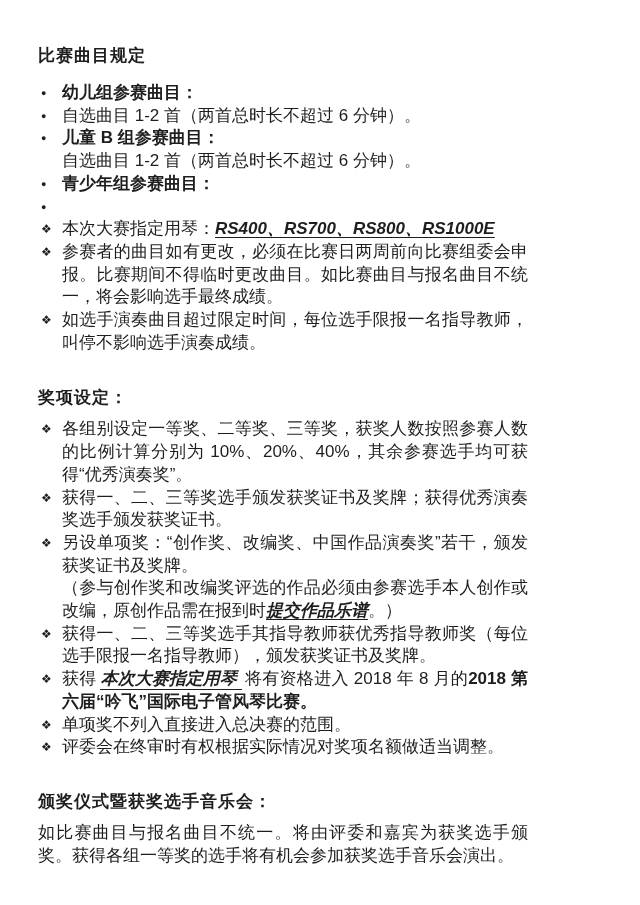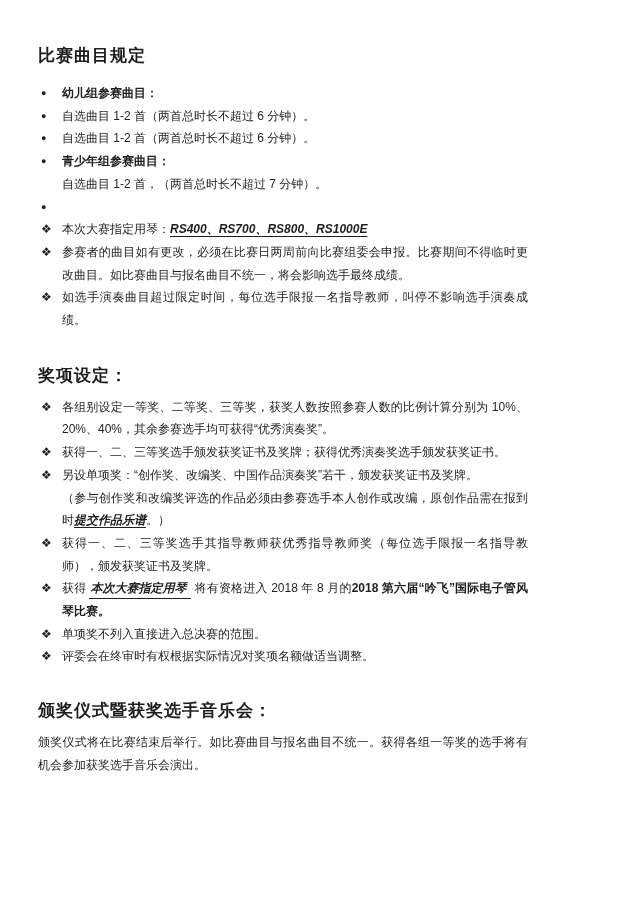--- a/index.html
+++ b/index.html
@@ -18,21 +18,21 @@
   .h1 {
     font-size: 17px;
     line-height: 24px;
     font-weight: 700;
     letter-spacing: 1px;
     margin: 0 0 14px 0;
   }
   .h1.awards   { margin: 32px 0 8px 0; }
   .h1.ceremony { margin: 31px 0 8px 0; }
   .body-text, .li-body {
-    font-size: 12px;
+    font-size: 17px;
     line-height: 22.7px;
     text-align: justify;
   }
   .li { display: flex; }
   .bullet {
     flex: 0 0 24px;
     line-height: 22.7px;
     padding-left: 3px;
   }
   .bullet.circle  { font-size: 9px; }
@@ -68,29 +68,29 @@
   <div class="li">
     <span class="bullet circle">●</span>
     <div class="li-body">
       <div class="group-detail">自选曲目 1-2 首（两首总时长不超过 6 分钟）。</div>
     </div>
   </div>
 
   <div class="li">
     <span class="bullet circle">●</span>
     <div class="li-body">
+      <div class="group-label">儿童 B 组参赛曲目：</div>
       <div class="group-detail">自选曲目 1-2 首（两首总时长不超过 6 分钟）。</div>
     </div>
   </div>
 
   <div class="li">
     <span class="bullet circle">●</span>
     <div class="li-body">
       <div class="group-label">青少年组参赛曲目：</div>
-      <div class="group-detail">自选曲目 1-2 首，（两首总时长不超过 7 分钟）。</div>
     </div>
   </div>
 
   <div class="li">
     <span class="bullet circle">●</span>
     <div class="li-body">
     </div>
   </div>
 
   <div class="li">
@@ -148,15 +148,15 @@
     <span class="bullet diamond">❖</span>
     <div class="li-body">单项奖不列入直接进入总决赛的范围。</div>
   </div>
 
   <div class="li">
     <span class="bullet diamond">❖</span>
     <div class="li-body">评委会在终审时有权根据实际情况对奖项名额做适当调整。</div>
   </div>
 
   <div class="h1 ceremony">颁奖仪式暨获奖选手音乐会：</div>
-  <p class="body-text">颁奖仪式将在比赛结束后举行。如比赛曲目与报名曲目不统一。获得各组一等奖的选手将有机会参加获奖选手音乐会演出。</p>
+  <p class="body-text">如比赛曲目与报名曲目不统一。将由评委和嘉宾为获奖选手颁奖。获得各组一等奖的选手将有机会参加获奖选手音乐会演出。</p>
 
 </div>
 
 </body></html>

